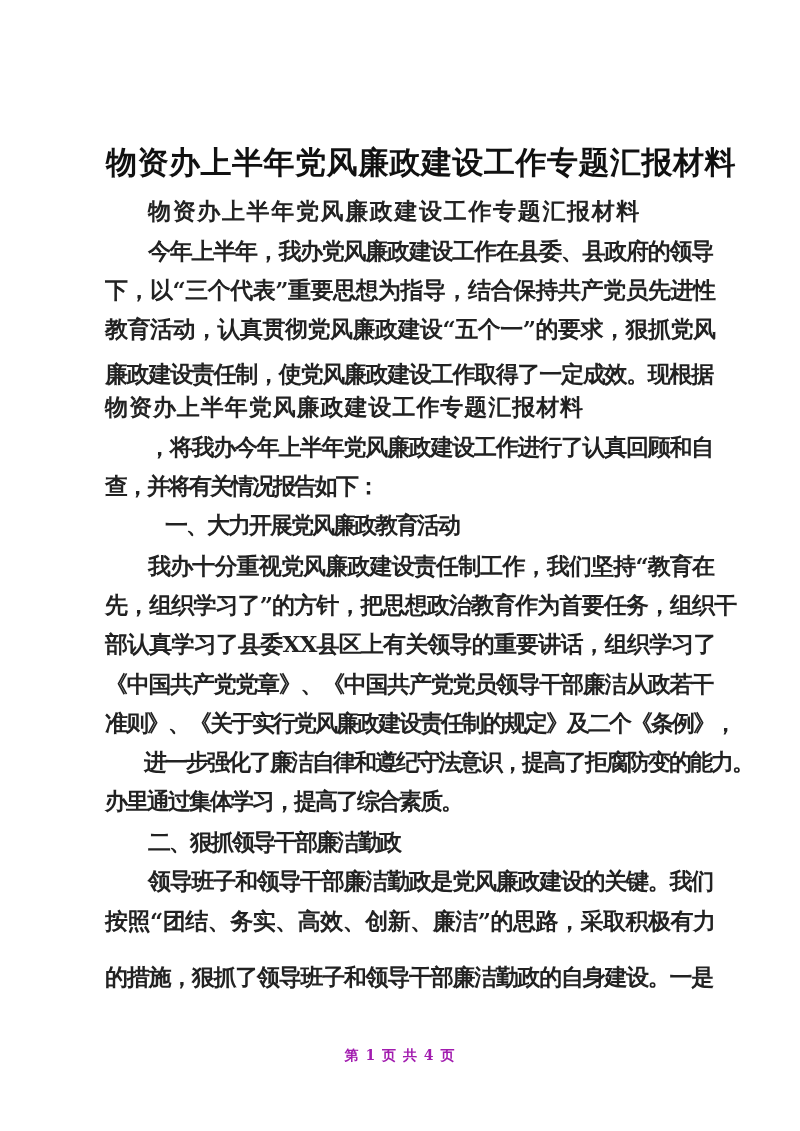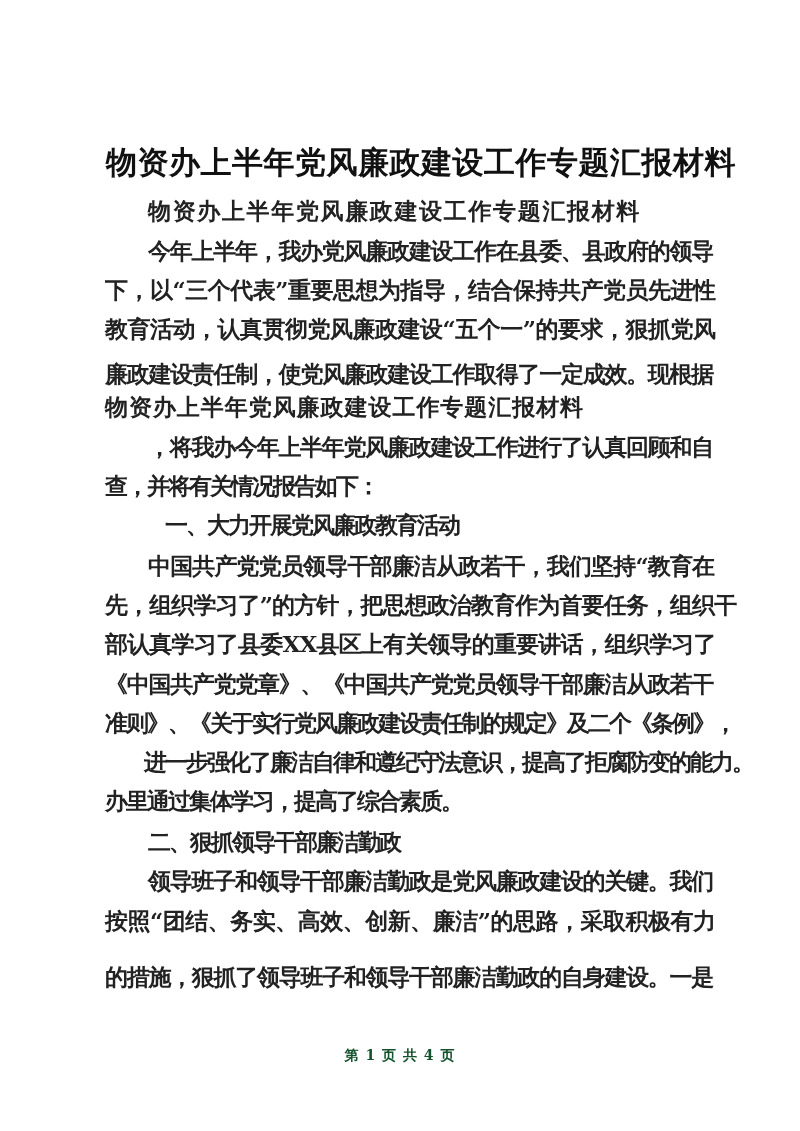--- a/index.html
+++ b/index.html
@@ -7,38 +7,38 @@
            font-family: "DejaVu Serif", "Liberation Serif", serif; color: #1a1a1a; }
     .page { position: absolute; left: 0; top: 0; width: 800px; height: 1131px; background: #fff; font-weight: bold; }
     .title { position: absolute; left: 106px; top: 140px; width: 624px;
              font-family: "DejaVu Sans", "Liberation Sans", sans-serif;
              font-size: 31px; line-height: 44px; letter-spacing: 0.5px;
              color: #111; white-space: nowrap; }
     .line { position: absolute; left: 105px; width: 610px; font-size: 23px;
             line-height: 30px; letter-spacing: 6.6px; white-space: nowrap; color: #222; }
     .indent { left: 148px; width: 567px; }
     .footer { position: absolute; left: 0; width: 800px; top: 1047px; text-align: center;
-              font-size: 14px; color: #14532d; letter-spacing: 1px; }
+              font-size: 14px; color: #a21caf; letter-spacing: 1px; }
   </style>
 </head>
 <body>
 
 <div class="page">
   <div class="title">物资办上半年党风廉政建设工作专题汇报材料</div>
   <div id="body-lines">
       <div class="line indent" style="top: 196px; letter-spacing: 1.65px;">物资办上半年党风廉政建设工作专题汇报材料</div>
       <div class="line indent" style="top: 236px; letter-spacing: -1.26923px;">今年上半年，我办党风廉政建设工作在县委、县政府的领导</div>
       <div class="line" style="top: 275px; letter-spacing: -0.5px;">下，以“三个代表”重要思想为指导，结合保持共产党员先进性</div>
       <div class="line" style="top: 314px; letter-spacing: -0.5px;">教育活动，认真贯彻党风廉政建设“五个一”的要求，狠抓党风</div>
       <div class="line" style="top: 359px; letter-spacing: -1.28571px;">廉政建设责任制，使党风廉政建设工作取得了一定成效。现根据</div>
       <div class="line" style="top: 392px; letter-spacing: 0.952381px;">物资办上半年党风廉政建设工作专题汇报材料</div>
       <div class="line indent" style="top: 432px; letter-spacing: -1.26923px;">，将我办今年上半年党风廉政建设工作进行了认真回顾和自</div>
       <div class="line" style="top: 471px; letter-spacing: -2px;">查，并将有关情况报告如下：</div>
       <div class="line indent" style="top: 510px; letter-spacing: -2px; margin-left: 17px;">一、大力开展党风廉政教育活动</div>
-      <div class="line indent" style="top: 551px; letter-spacing: -0.846154px;">中国共产党党员领导干部廉洁从政若干，我们坚持“教育在</div>
+      <div class="line indent" style="top: 551px; letter-spacing: -0.846154px;">我办十分重视党风廉政建设责任制工作，我们坚持“教育在</div>
       <div class="line" style="top: 590px; letter-spacing: -0.892857px;">先，组织学习了”的方针，把思想政治教育作为首要任务，组织干</div>
       <div class="line" style="top: 629px; letter-spacing: -0.821429px;">部认真学习了县委XX县区上有关领导的重要讲话，组织学习了</div>
       <div class="line" style="top: 669px; letter-spacing: -1.28571px;">《中国共产党党章》、《中国共产党党员领导干部廉洁从政若干</div>
       <div class="line" style="top: 708px; letter-spacing: -2px;">准则》、《关于实行党风廉政建设责任制的规定》及二个《条例》，</div>
       <div class="line" style="top: 747px; letter-spacing: -2px; margin-left: 39px;">进一步强化了廉洁自律和遵纪守法意识，提高了拒腐防变的能力。</div>
       <div class="line" style="top: 786px; letter-spacing: -2px;">办里通过集体学习，提高了综合素质。</div>
       <div class="line indent" style="top: 827px; letter-spacing: -2px;">二、狠抓领导干部廉洁勤政</div>
       <div class="line indent" style="top: 866px; letter-spacing: -1.26923px;">领导班子和领导干部廉洁勤政是党风廉政建设的关键。我们</div>
       <div class="line" style="top: 906px; letter-spacing: -0.5px;">按照“团结、务实、高效、创新、廉洁”的思路，采取积极有力</div>
       <div class="line" style="top: 945px; letter-spacing: -1.28571px; margin-top: 17px;">的措施，狠抓了领导班子和领导干部廉洁勤政的自身建设。一是</div>

